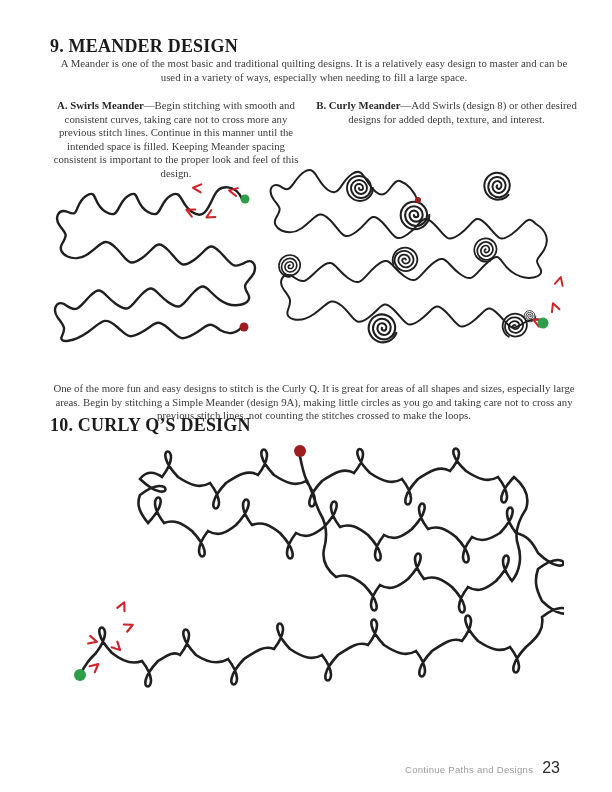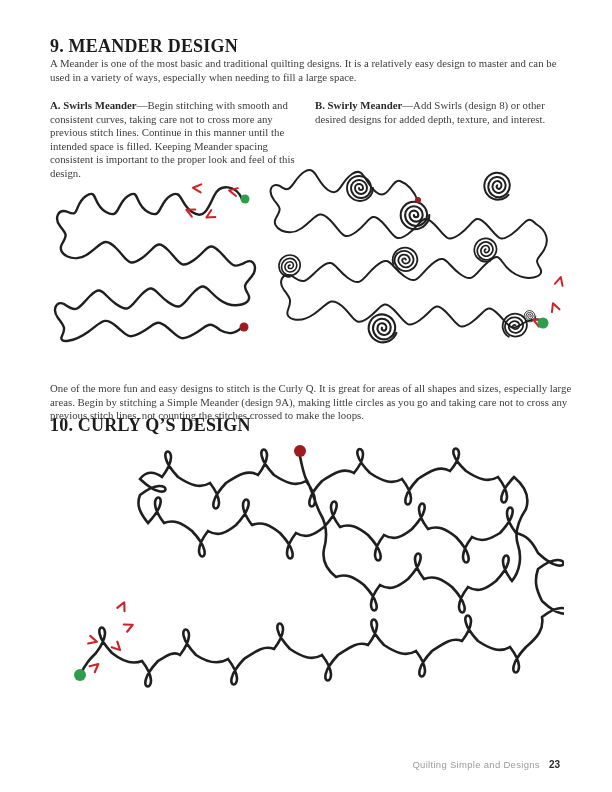--- a/index.html
+++ b/index.html
@@ -6,44 +6,44 @@
   body{
     width:612px;height:792px;position:relative;background:#ffffff;overflow:hidden;
     font-family:"Liberation Serif","DejaVu Serif",serif;color:#3a3a3a;
   }
   .abs{position:absolute;}
   .section-heading{
     font-size:18px;font-weight:bold;color:#1c1c1c;letter-spacing:.2px;
     font-family:"Liberation Serif","DejaVu Serif",serif;
   }
   .body-text{
-    font-size:10.8px;line-height:13.6px;color:#3c3c3c;text-align:left;
+    font-size:10.8px;line-height:13.6px;color:#3c3c3c;text-align:center;
   }
   .variant-label{font-weight:bold;color:#2a2a2a;}
   .footer{
     position:absolute;top:759px;right:52px;display:flex;align-items:baseline;gap:9px;
     font-family:"Liberation Sans","DejaVu Sans",sans-serif;
   }
   .footer-title{font-size:9.5px;color:#9b9b9b;letter-spacing:.3px;}
-  .footer-page{font-size:10px;font-weight:bold;color:#2b2b2b;}
+  .footer-page{font-size:16px;font-weight:normal;color:#2b2b2b;}
   svg{display:block;}
 </style>
 </head>
 <body>
 
 <div class="abs section-heading" style="left:50px;top:36px;">9. MEANDER DESIGN</div>
 
 <div class="abs body-text" style="left:50px;top:57px;width:528px;">A Meander is one of the most basic and traditional quilting designs. It is a relatively easy design to master and can be used in a variety of ways, especially when needing to fill a large space.</div>
 
 <div class="abs body-text" style="left:50px;top:99px;width:252px;">
   <span class="variant-label">A. Swirls Meander</span><span>—Begin stitching with smooth and consistent curves, taking care not to cross more any previous stitch lines. Continue in this manner until the intended space is filled. Keeping Meander spacing consistent is important to the proper look and feel of this design.</span>
 </div>
 
 <div class="abs body-text" style="left:315px;top:99px;width:263px;">
-  <span class="variant-label">B. Swirly Meander</span><span>—Add Swirls (design 8) or other desired designs for added depth, texture, and interest.</span>
+  <span class="variant-label">B. Curly Meander</span><span>—Add Swirls (design 8) or other desired designs for added depth, texture, and interest.</span>
 </div>
 
 <svg class="abs" style="left:49px;top:178px;" width="214" height="168" viewBox="0 0 214 168">
   <defs>
     <path id="arrow" d="M-5,-4 L3,0 L-5,4" fill="none" stroke-width="2" stroke-linecap="round" stroke-linejoin="round"></path>
   </defs>
   <path fill="none" stroke-width="2.4" stroke-linecap="round" d="M193,21 C187,7 171,5 165,18 S155,42 143,34 S133,10 121,18 S113,42 99,34 S91,10 79,18
            S71,42 57,34 S49,10 37,18 S31,40 19,34 C9,30 5,40 11,48 S19,56 13,66
            S25,86 39,76 S55,58 67,70 S79,90 93,80 S107,60 119,72 S131,92 145,82 S159,62 171,74 S183,92 197,84
            C205,80 209,90 203,98 S193,106 199,116
@@ -134,15 +134,15 @@
     <use href="#arrow3" transform="translate(38,200) rotate(15)"></use>
     <use href="#arrow3" transform="translate(62,207) rotate(45)"></use>
     <use href="#arrow3" transform="translate(74,185) rotate(-25)"></use>
     <use href="#arrow3" transform="translate(67,164) rotate(-65)"></use>
   </g>
   <circle cx="24" cy="234" r="6" fill="#2e9e4a"></circle>
   <circle cx="244" cy="10" r="6" fill="#9e1c20"></circle>
 </svg>
 
 <div class="footer">
-  <span class="footer-title">Quilting Simple and Designs</span>
+  <span class="footer-title">Continue Paths and Designs</span>
   <span class="footer-page">23</span>
 </div>
 
 </body></html>

